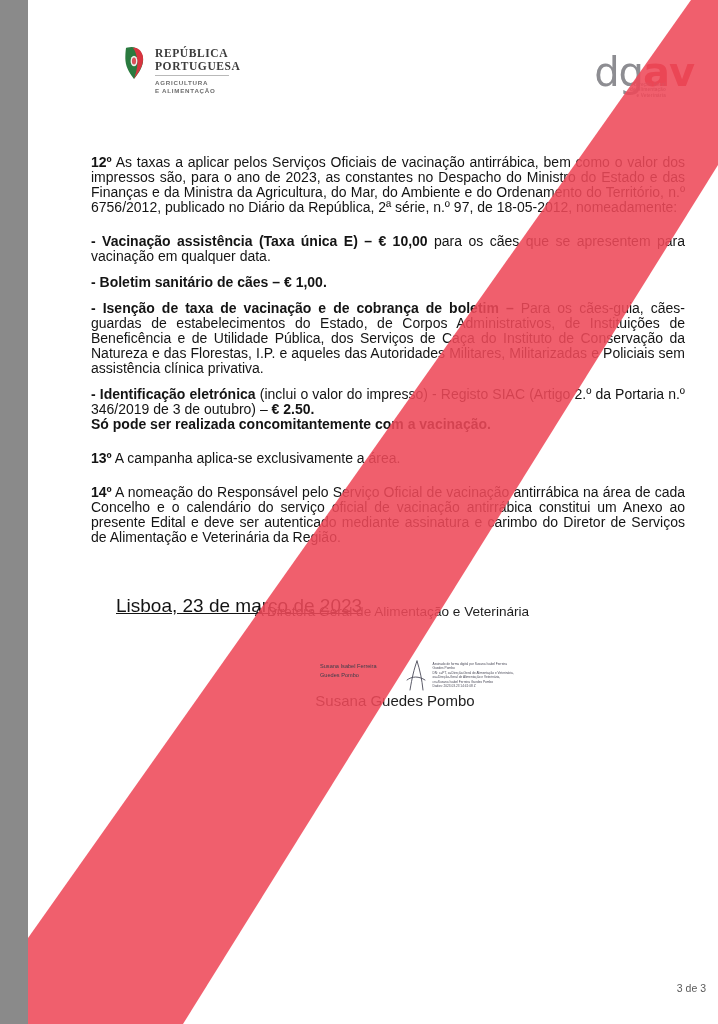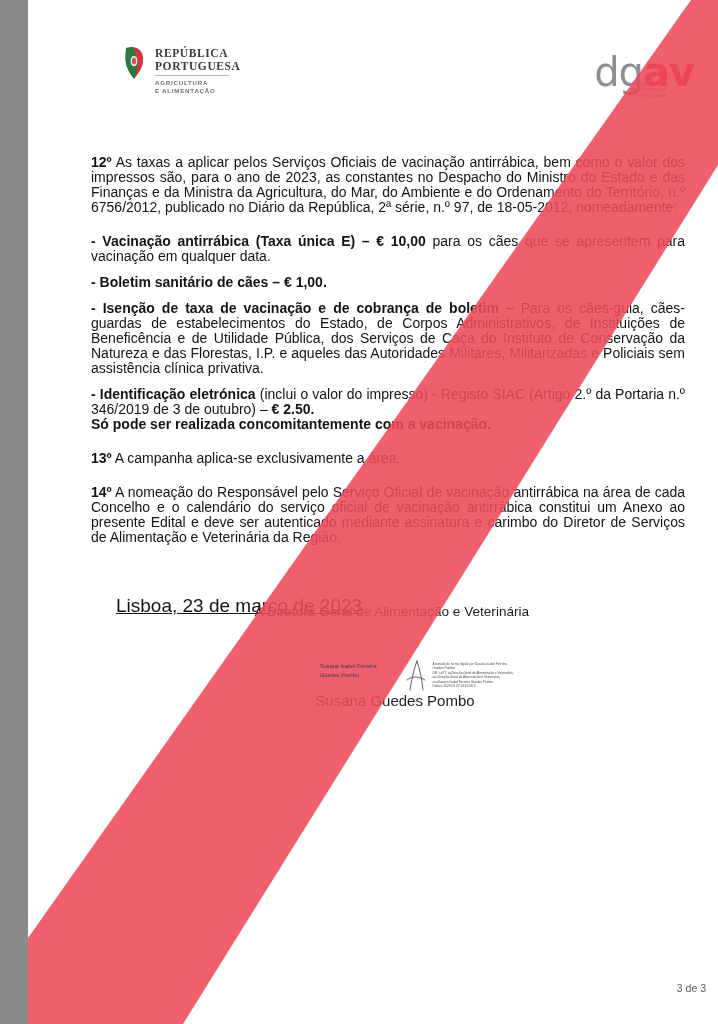--- a/index.html
+++ b/index.html
@@ -229,21 +229,21 @@
 de Alimentação
 e Veterinária</div>
     </div>
 
   </div>
 
   <div class="body">
 
     <p class="para gap-lg"><b>12º</b><span> As taxas a aplicar pelos Serviços Oficiais de vacinação antirrábica, bem como o valor dos impressos são, para o ano de 2023, as constantes no Despacho do Ministro do Estado e das Finanças e da Ministra da Agricultura, do Mar, do Ambiente e do Ordenamento do Território, n.º 6756/2012, publicado no Diário da República, 2ª série, n.º 97, de 18-05-2012, nomeadamente:</span></p>
 
-    <p class="para tight"><b>- Vacinação antirrábica (Taxa única E) – € 10,00</b><span> para os cães que se apresentem para vacinação em qualquer data.</span></p>
+    <p class="para tight"><b>- Vacinação assistência (Taxa única E) – € 10,00</b><span> para os cães que se apresentem para vacinação em qualquer data.</span></p>
 
     <p class="para tight"><b>- Boletim sanitário de cães – € 1,00.</b></p>
 
     <p class="para tight"><b>- Isenção de taxa de vacinação e de cobrança de boletim –</b><span> Para os cães-guia, cães-guardas de estabelecimentos do Estado, de Corpos Administrativos, de Instituições de Beneficência e de Utilidade Pública, dos Serviços de Caça do Instituto de Conservação da Natureza e das Florestas, I.P. e aqueles das Autoridades Militares, Militarizadas e Policiais sem assistência clínica privativa.</span></p>
 
     <p class="para gap-lg"><b>- Identificação eletrónica</b><span> (inclui o valor do impresso) - Registo SIAC (Artigo 2.º da Portaria n.º 346/2019 de 3 de outubro) – </span><b>€ 2.50.</b><br><b>Só pode ser realizada concomitantemente com a vacinação.</b></p>
 
     <p class="para gap-lg"><b>13º</b><span>  A campanha aplica-se exclusivamente a área.</span></p>
 
     <p class="para last"><b>14º</b><span> A nomeação do Responsável pelo Serviço Oficial de vacinação antirrábica na área de cada Concelho e o calendário do serviço oficial de vacinação antirrábica constitui um Anexo ao presente Edital e deve ser autenticado mediante assinatura e carimbo do Diretor de Serviços de Alimentação e Veterinária da Região.</span></p>

